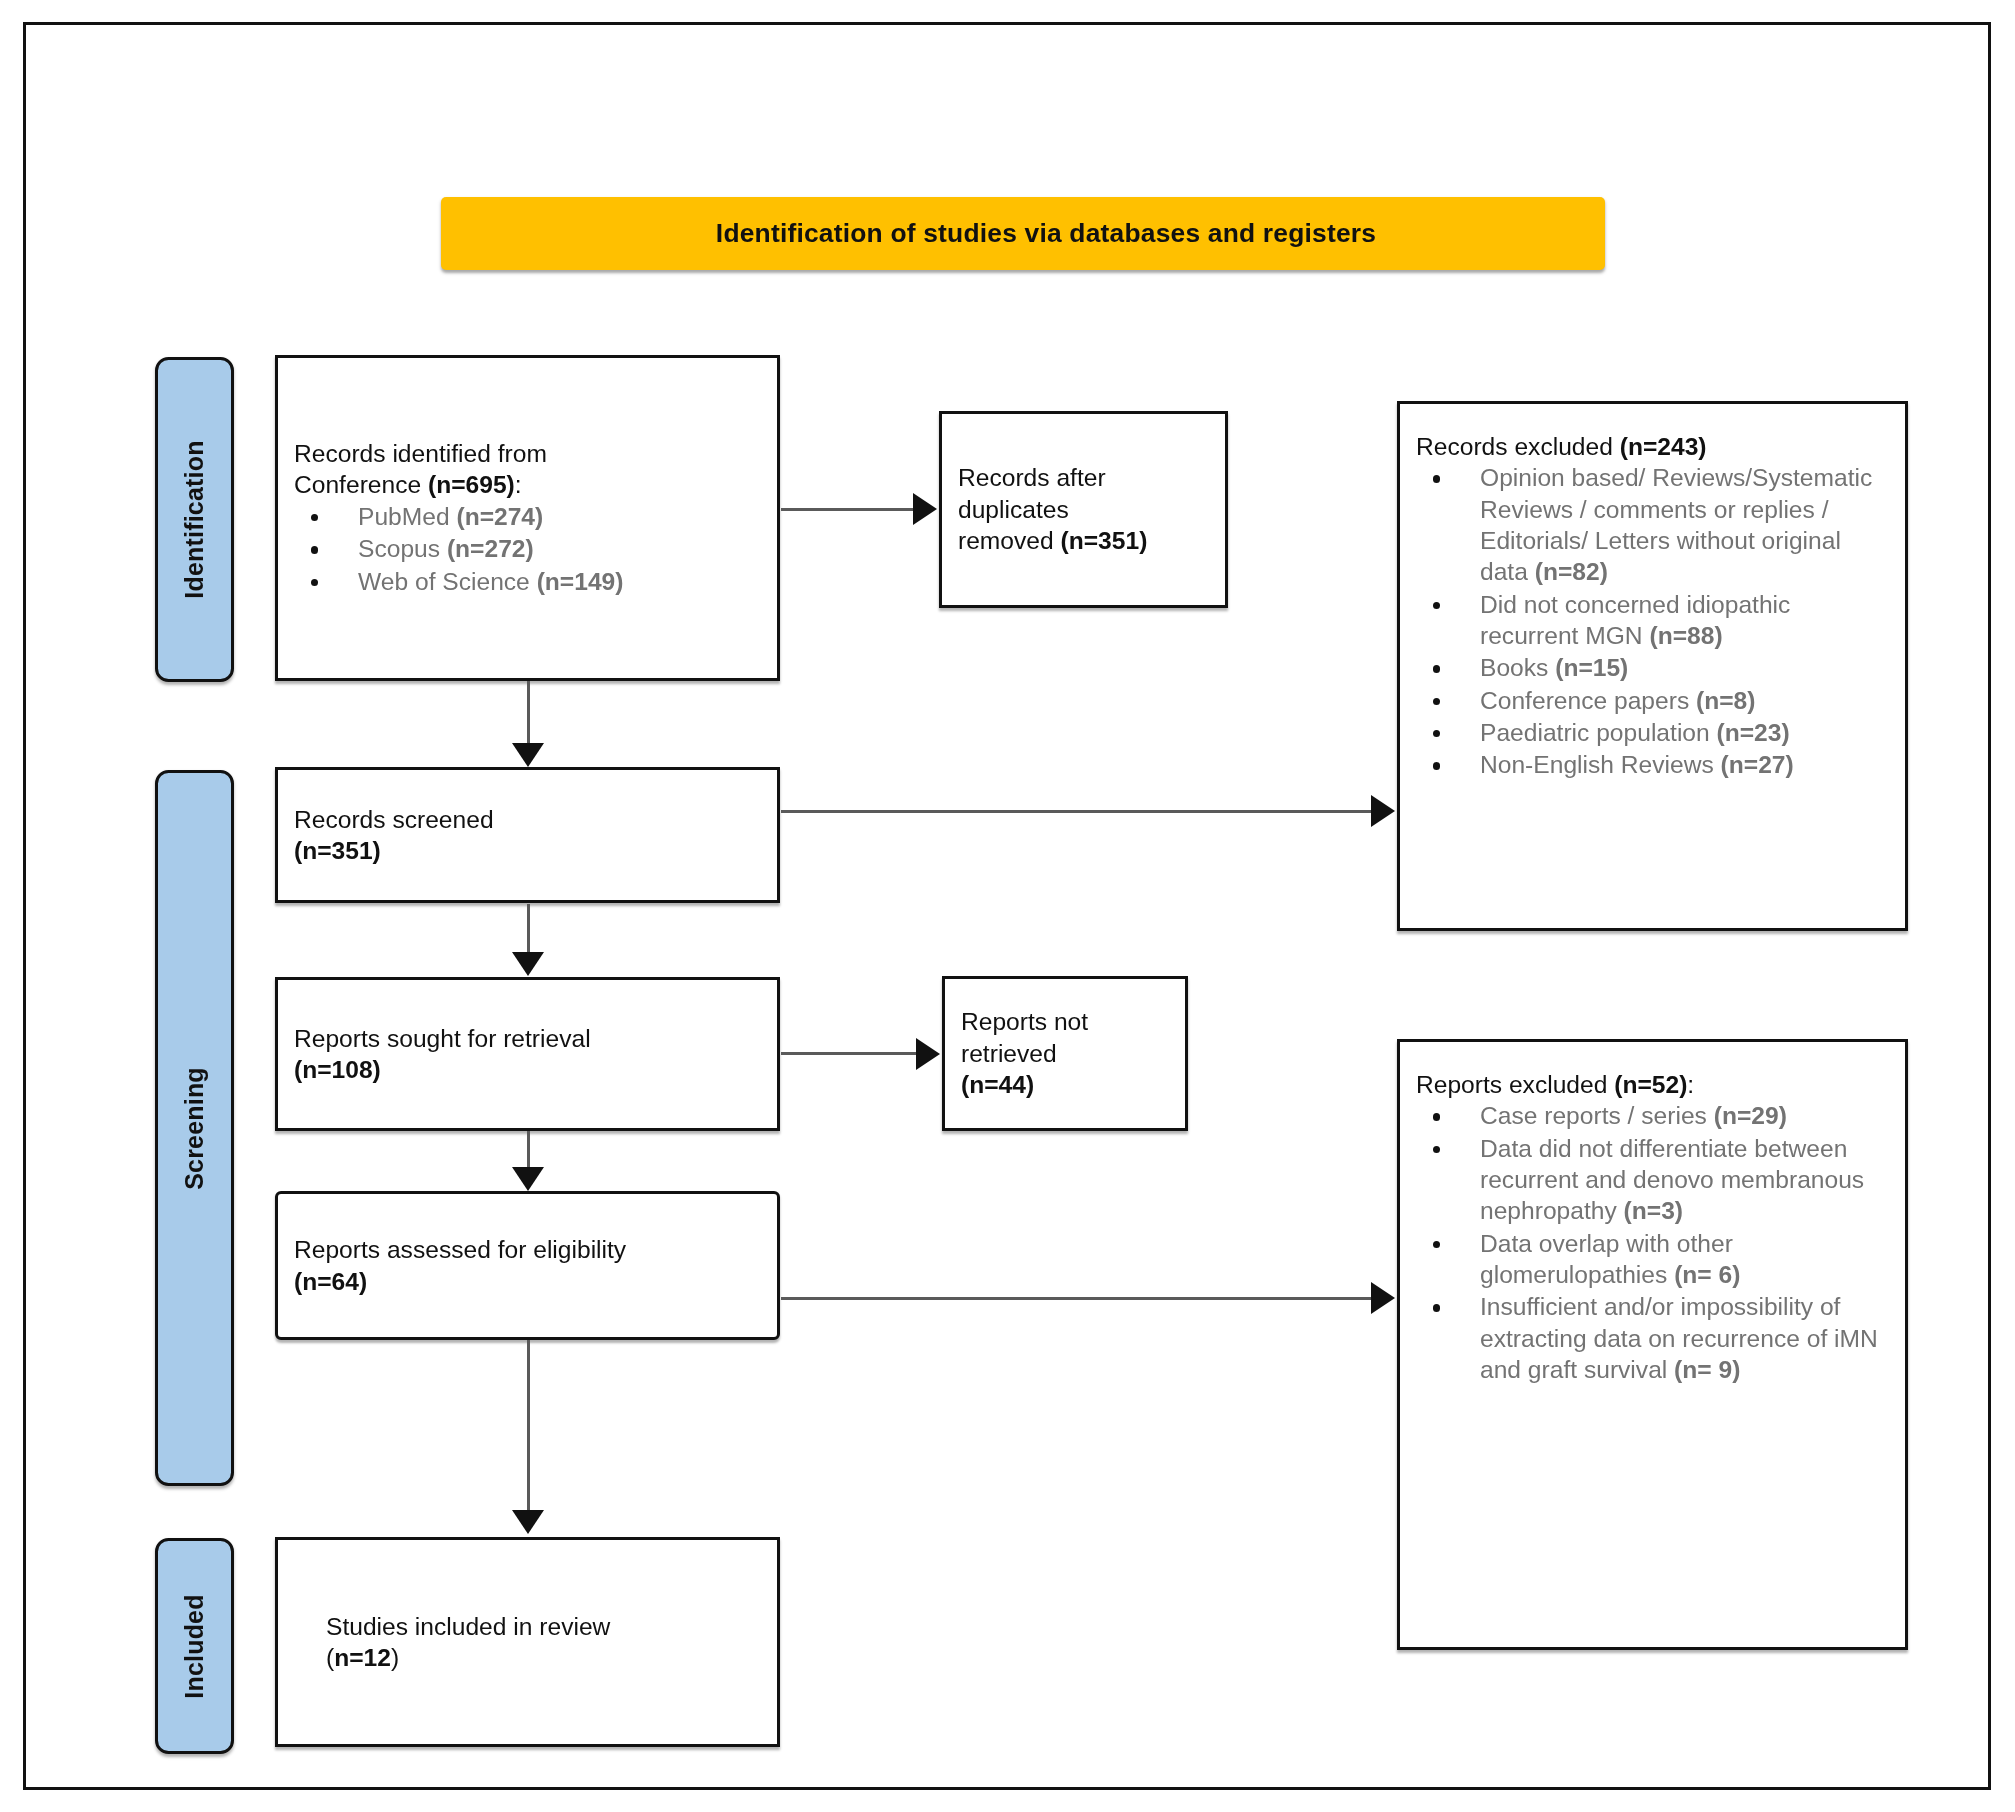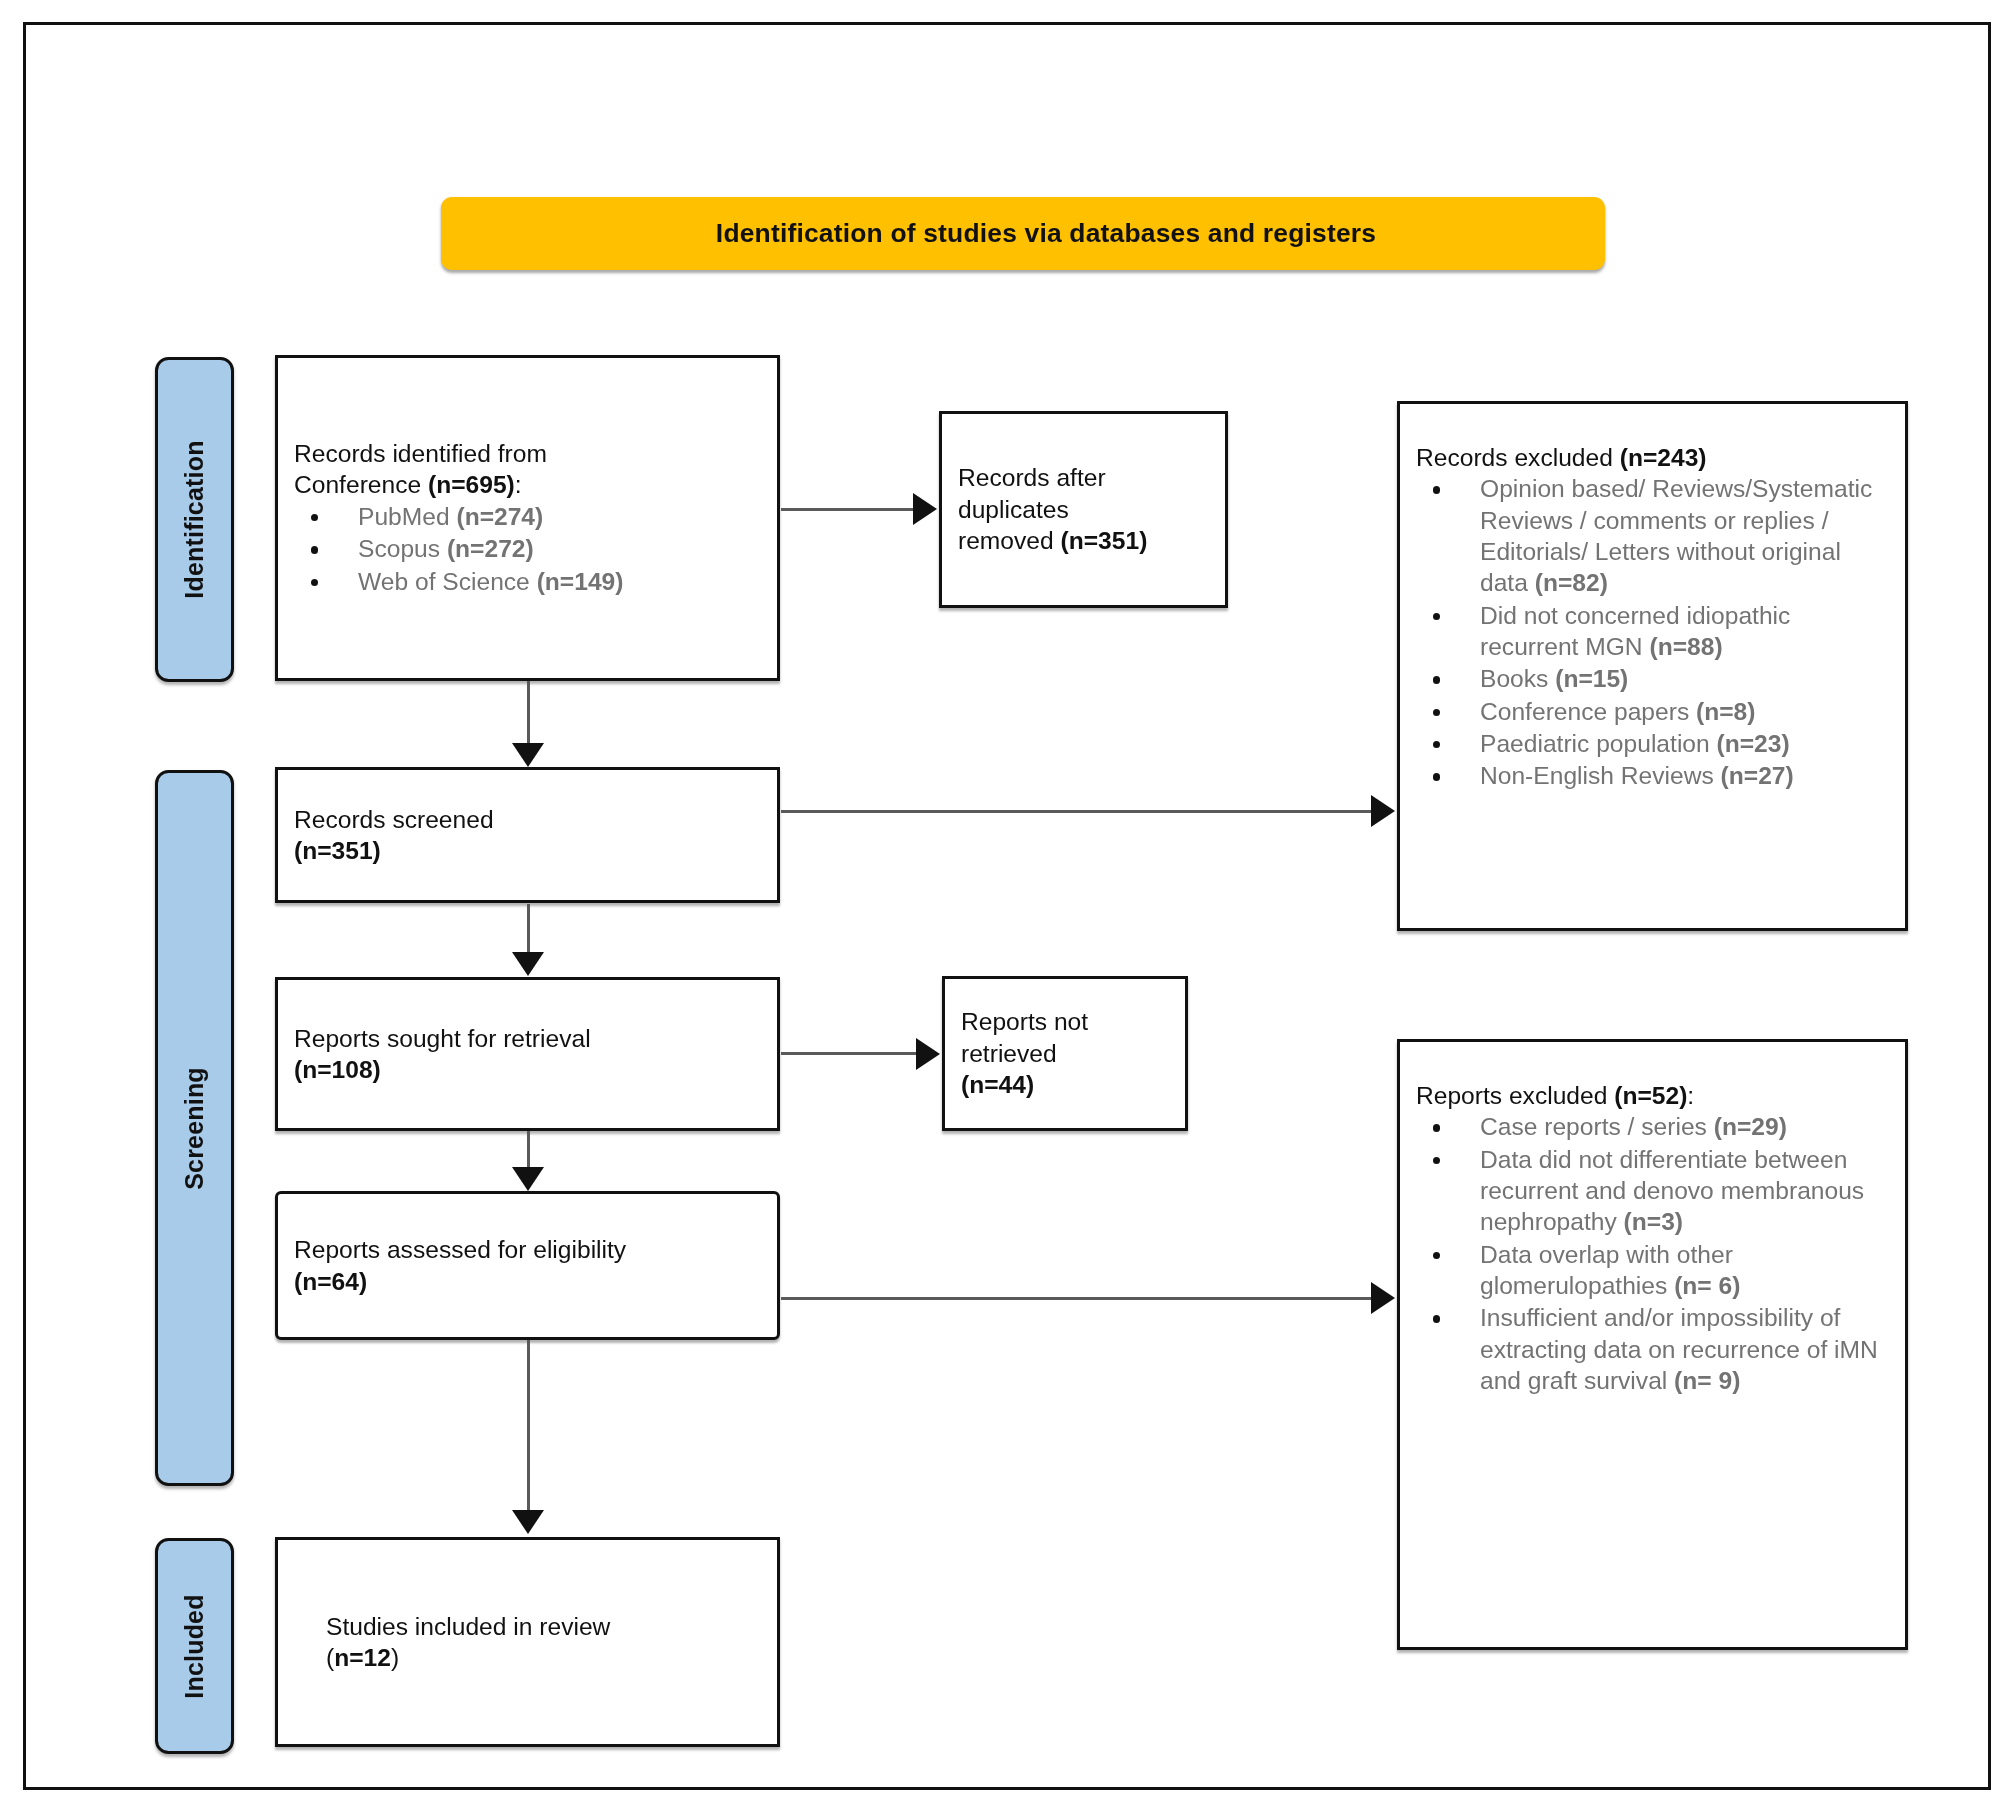--- a/index.html
+++ b/index.html
@@ -32,21 +32,21 @@
   }
 
   
   .banner {
     position: absolute;
     left: 441px;
     top: 197px;
     width: 1164px;
     height: 73px;
     background: #FFC000;
-    border-radius: 11px;
+    border-radius: 5px;
     box-shadow: 0 2.5px 3.1px rgba(0,0,0,0.35);
     display: flex;
     align-items: center;
     justify-content: center;
     box-sizing: border-box;
     padding-left: 46px;
   }
   .banner-text {
     font-size: 26.4px;
     font-weight: bold;
@@ -92,21 +92,20 @@
     padding: 0 16px;
     height: 100%;
     display: flex;
     flex-direction: column;
     justify-content: center;
     box-sizing: border-box;
   }
   .box-inner.top-align {
     justify-content: flex-start;
     padding-top: 27px;
-    margin-top: 11px;
   }
 
   .line {
     font-size: 24.6px;
     line-height: 1.28;
     color: #111111;
   }
   .line b { font-weight: bold; }
 
   

